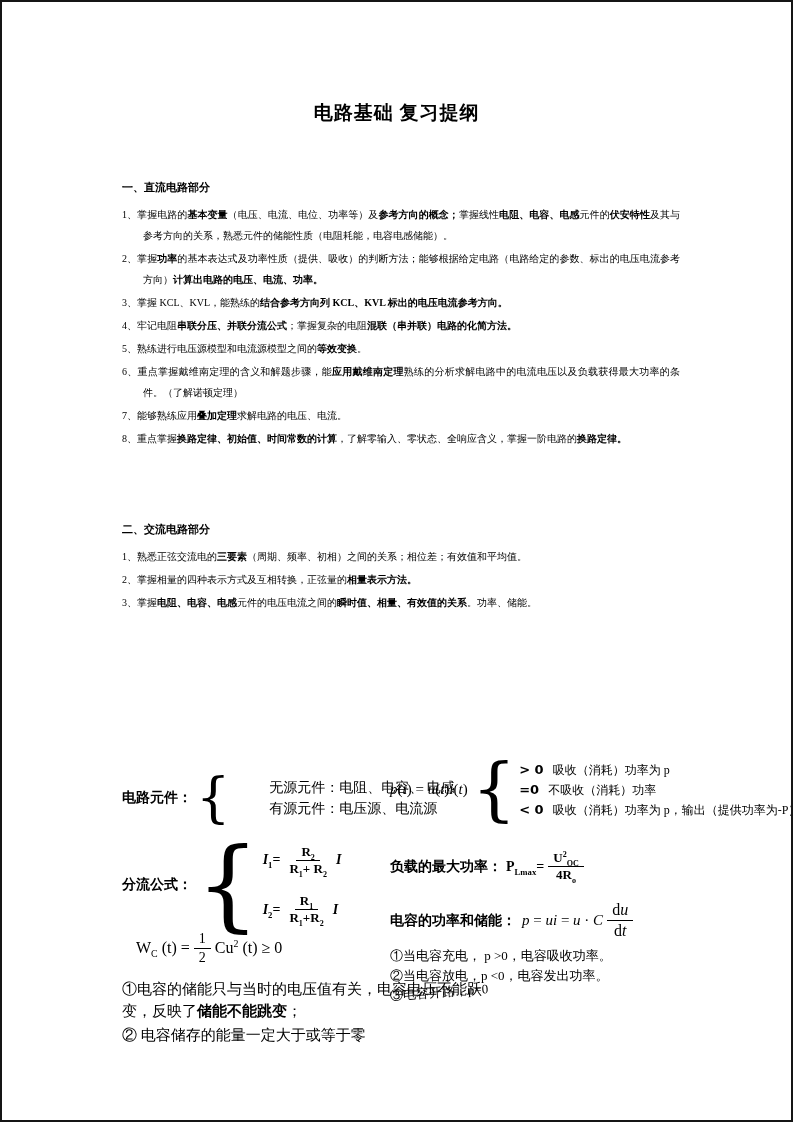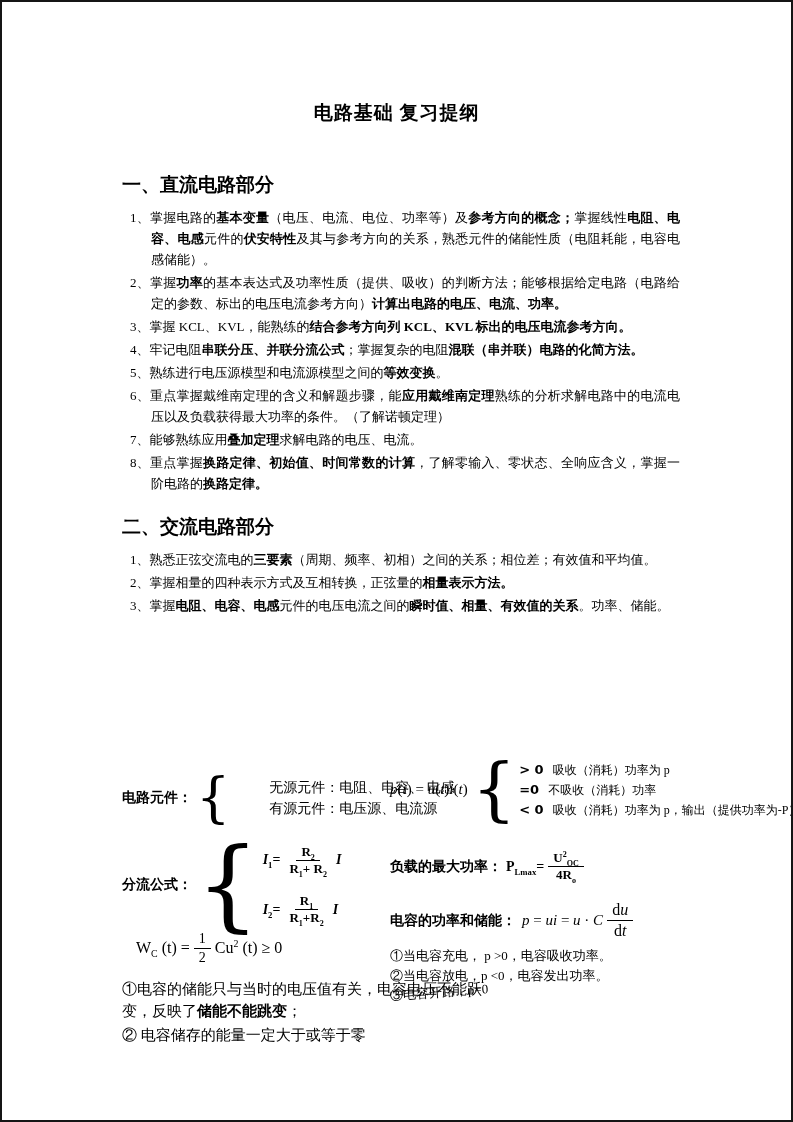--- a/index.html
+++ b/index.html
@@ -10,23 +10,23 @@
     font-family:"Liberation Serif","DejaVu Serif",serif;
     overflow:hidden;
   }
   .doc-title {
     position:absolute; top:98px; left:0; width:100%;
     text-align:center; font-size:19px; font-weight:700; letter-spacing:1px;
   }
   .content { position:absolute; left:120px; width:558px; }
   .sec1 { top:170px; }
   .sec2 { top:512px; }
-  .sec-heading { font-size:19px; font-weight:700; margin:0 0 9px 0; }
+  .sec-heading { font-size:11px; font-weight:700; margin:8px 0 9px 0; }
   .item {
-    margin:0 0 2px 8px; font-size:13px; line-height:21px;
+    margin:0 0 2px 0; font-size:10px; line-height:21px;
     padding-left:21px; text-indent:-21px;
     text-align:justify; text-justify:inter-ideograph;
   }
   .formulas { top:752px; height:340px; font-size:14px; }
   .fblock { position:absolute; display:flex; align-items:center; white-space:nowrap; }
   .flabel { font-weight:700; font-size:14px; white-space:nowrap; }
   .brace {
     font-family:"DejaVu Serif",serif; font-weight:400; line-height:0.9;
     margin:0 3px 0 4px; display:flex; align-items:center;
   }

